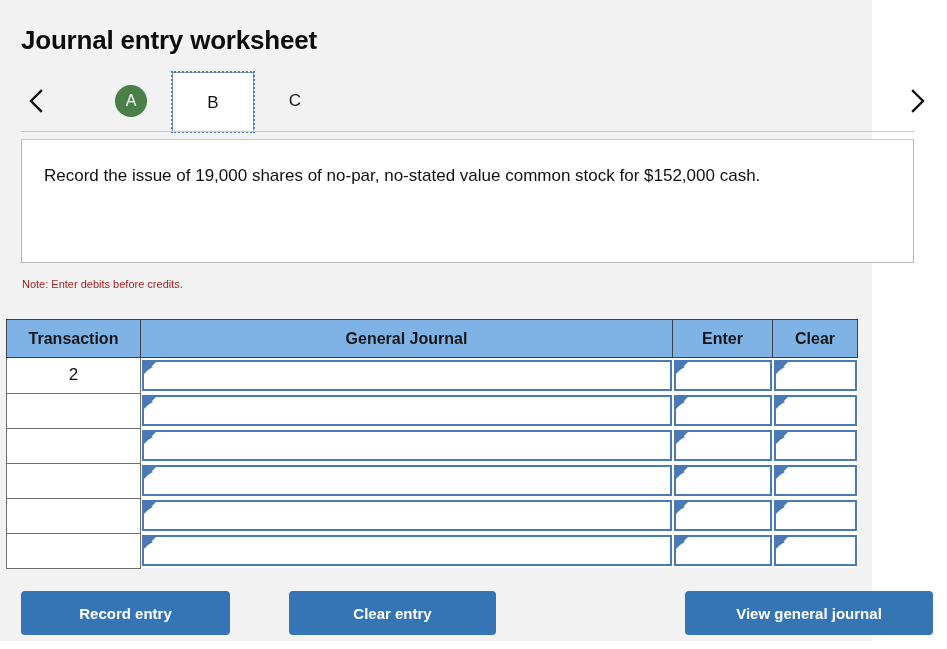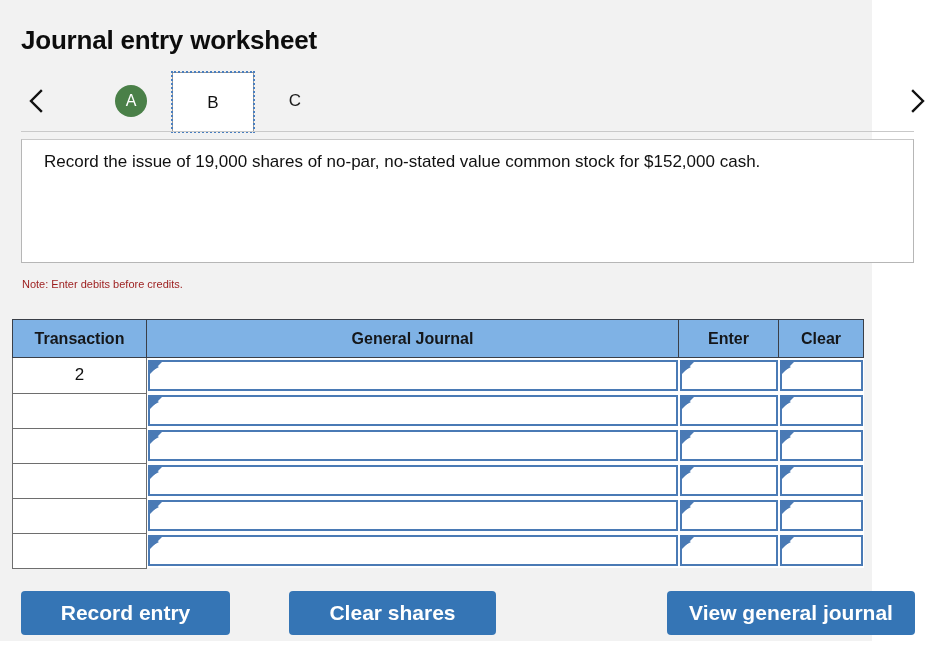--- a/index.html
+++ b/index.html
@@ -115,40 +115,40 @@
     position: absolute;
     left: 21px;
     top: 139px;
     width: 893px;
     height: 124px;
     background: #ffffff;
     border: 1px solid #b6b6b6;
     border-top: 1px solid #c9c9c9;
   }
   .desc-text {
-    margin: 8px 22px 0 22px;
+    margin: 22px 22px 0 22px;
     font-size: 17px;
     line-height: 27px;
     color: #111111;
     max-width: 800px;
   }
 
   
   .note {
     position: absolute;
     left: 22px;
     top: 278px;
     font-size: 11px;
     color: #9c1c1c;
   }
 
   
   .jtable {
     position: absolute;
-    left: 12px;
+    left: 6px;
     top: 319px;
     width: 851px;
     border-collapse: collapse;
     table-layout: fixed;
   }
   .jtable th {
     background: #7fb2e5;
     border: 1px solid #3a3f48;
     font-size: 16px;
     font-weight: bold;
@@ -208,30 +208,30 @@
     border-top: 5px solid transparent;
     border-bottom: 5px solid transparent;
   }
 
   
   .btn {
     position: absolute;
     height: 44px;
     background: #3575b5;
     color: #ffffff;
-    font-size: 21px;
+    font-size: 15px;
     font-weight: bold;
     border: none;
     border-radius: 4px;
     cursor: pointer;
     font-family: "Liberation Sans", sans-serif;
   }
   #btn-record { left: 21px;  top: 591px; width: 209px; }
   #btn-clear  { left: 289px; top: 591px; width: 207px; }
-  #btn-view   { left: 667px; top: 591px; width: 248px; }
+  #btn-view   { left: 685px; top: 591px; width: 248px; }
 
   .bottom-strip {
     position: absolute;
     left: 0;
     top: 641px;
     width: 947px;
     height: 8px;
     background: #ffffff;
   }
 </style>
@@ -402,17 +402,17 @@
         <td class="fieldcell">
           <div class="field">
             <span class="marker"></span>
           </div>
         </td>
       </tr>
     </tbody>
   </table>
 
   <button class="btn" id="btn-record">Record entry</button>
-  <button class="btn" id="btn-clear">Clear shares</button>
+  <button class="btn" id="btn-clear">Clear entry</button>
   <button class="btn" id="btn-view">View general journal</button>
 
   <div class="bottom-strip"></div>
 </div>
 
 </body></html>

